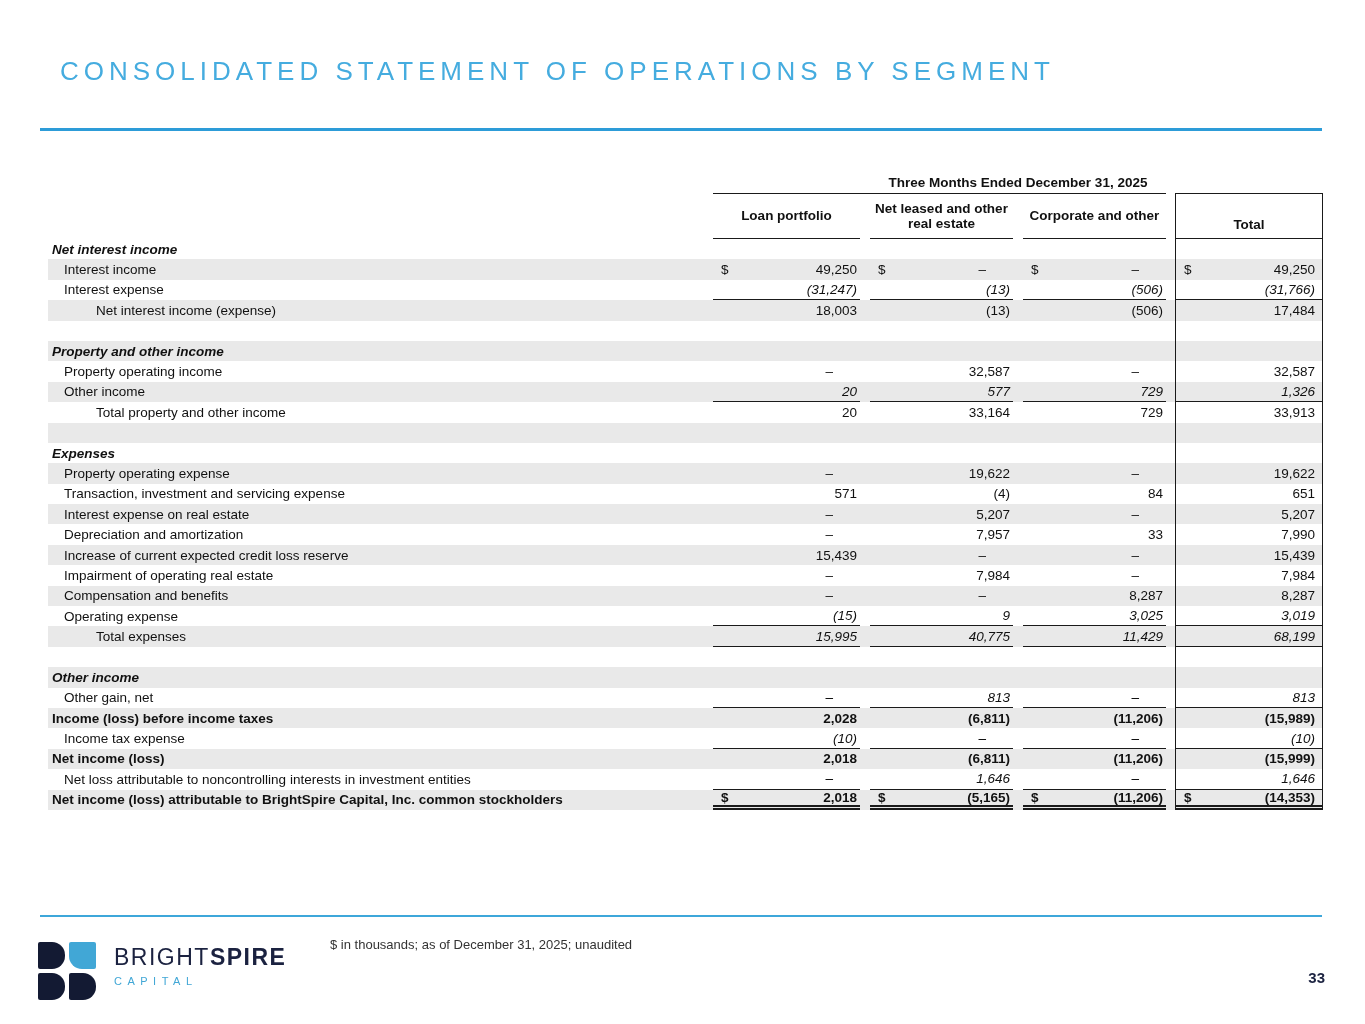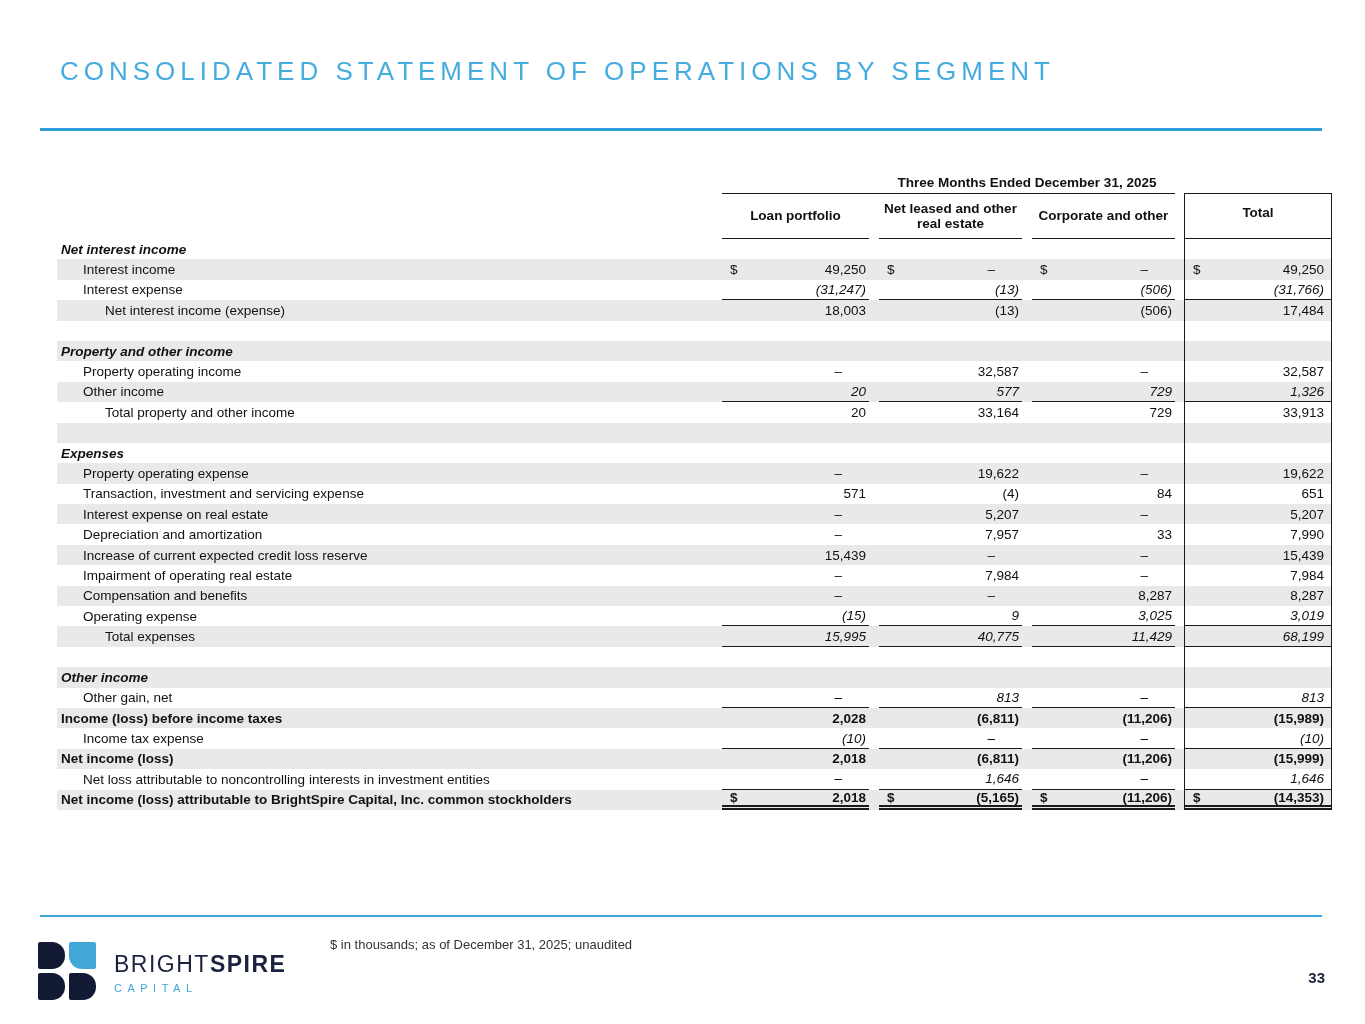--- a/index.html
+++ b/index.html
@@ -15,69 +15,69 @@
     position:absolute; left:60px; top:56px;
     font-size:26px; font-weight:400; letter-spacing:5px;
     color:#45ACDF; white-space:nowrap;
   }
   .title-rule {
     position:absolute; left:40px; top:128px; width:1282px; height:3px;
     background:#2D9CD8;
   }
 
   
-  .table-wrap { position:absolute; left:57px; top:172px; width:1275px; }
+  .table-wrap { position:absolute; left:48px; top:172px; width:1275px; }
   .grid {
     display:grid;
     grid-template-columns:665px 147px 10px 143px 10px 143px 9px 148px;
   }
   .prow { height:21px; }
   .period {
     grid-column:2/9; font-weight:700; font-size:13.5px; text-align:center;
     align-self:end; padding-bottom:3px;
   }
   .hrow { height:46px; }
   .hrow > div { box-sizing:border-box; }
   .chead {
     border-top:1.5px solid #1a1a1a; border-bottom:1.5px solid #1a1a1a;
     font-weight:700; font-size:13.5px; line-height:1.12;
     display:flex; align-items:center; justify-content:center; text-align:center;
     padding:0 2px;
   }
   .hgap-lined { border-top:1.5px solid #1a1a1a; }
   .total-head {
     border:1.5px solid #1a1a1a;
-    align-items:flex-end; padding-bottom:18px;
+    align-items:flex-end; padding-bottom:6px;
   }
 
   .row { height:20.4px; font-size:13.5px; }
   .row > div { box-sizing:border-box; }
   .row.shaded { background:#E9E9E9; }
   .cell.label { display:flex; align-items:center; padding-left:4px; white-space:nowrap; }
-  .style-item .cell.label { padding-left:26px; }
+  .style-item .cell.label { padding-left:16px; }
   .style-subtotal .cell.label { padding-left:48px; }
   .style-section .cell.label { font-weight:700; font-style:italic; }
   .style-bold .cell.label { font-weight:700; }
   .style-bold .cell.num { font-weight:700; }
   .cell.num {
     display:flex; align-items:center; justify-content:flex-end;
     padding-right:3px; position:relative; white-space:nowrap;
   }
   .cell.num .cur { position:absolute; left:8px; }
   .cell.num.total { border-left:1.5px solid #1a1a1a; border-right:1.5px solid #1a1a1a; padding-right:7px; }
   .val.dash { padding-right:24px; }
   .row.rule-below .cell.num { border-bottom:1.5px solid #1a1a1a;font-style:italic; }
   .row.double-below .cell.num { border-bottom:5px double #1a1a1a; }
 
   
   .footer-rule {
     position:absolute; left:40px; top:915px; width:1282px; height:2px;
     background:#3EA7DA;
   }
-  .logo { position:absolute; left:38px; top:940px; display:flex; align-items:center; }
+  .logo { position:absolute; left:38px; top:940px; display:flex; align-items:flex-start; }
   .logo-mark {
     display:grid; grid-template-columns:27px 27px; grid-template-rows:27px 27px;
     gap:4px; margin-right:18px; margin-top:2px;
   }
   .lm { background:#131A33; }
   .lm.tl { border-radius:2px 13px 13px 2px; }
   .lm.tr { background:#41A7D6; border-radius:2px 2px 2px 13px; }
   .lm.bl { border-radius:2px 13px 13px 2px; }
   .lm.br { border-radius:2px 13px 13px 2px; }
   .logo-text { display:flex; flex-direction:column; margin-top:4px; }

